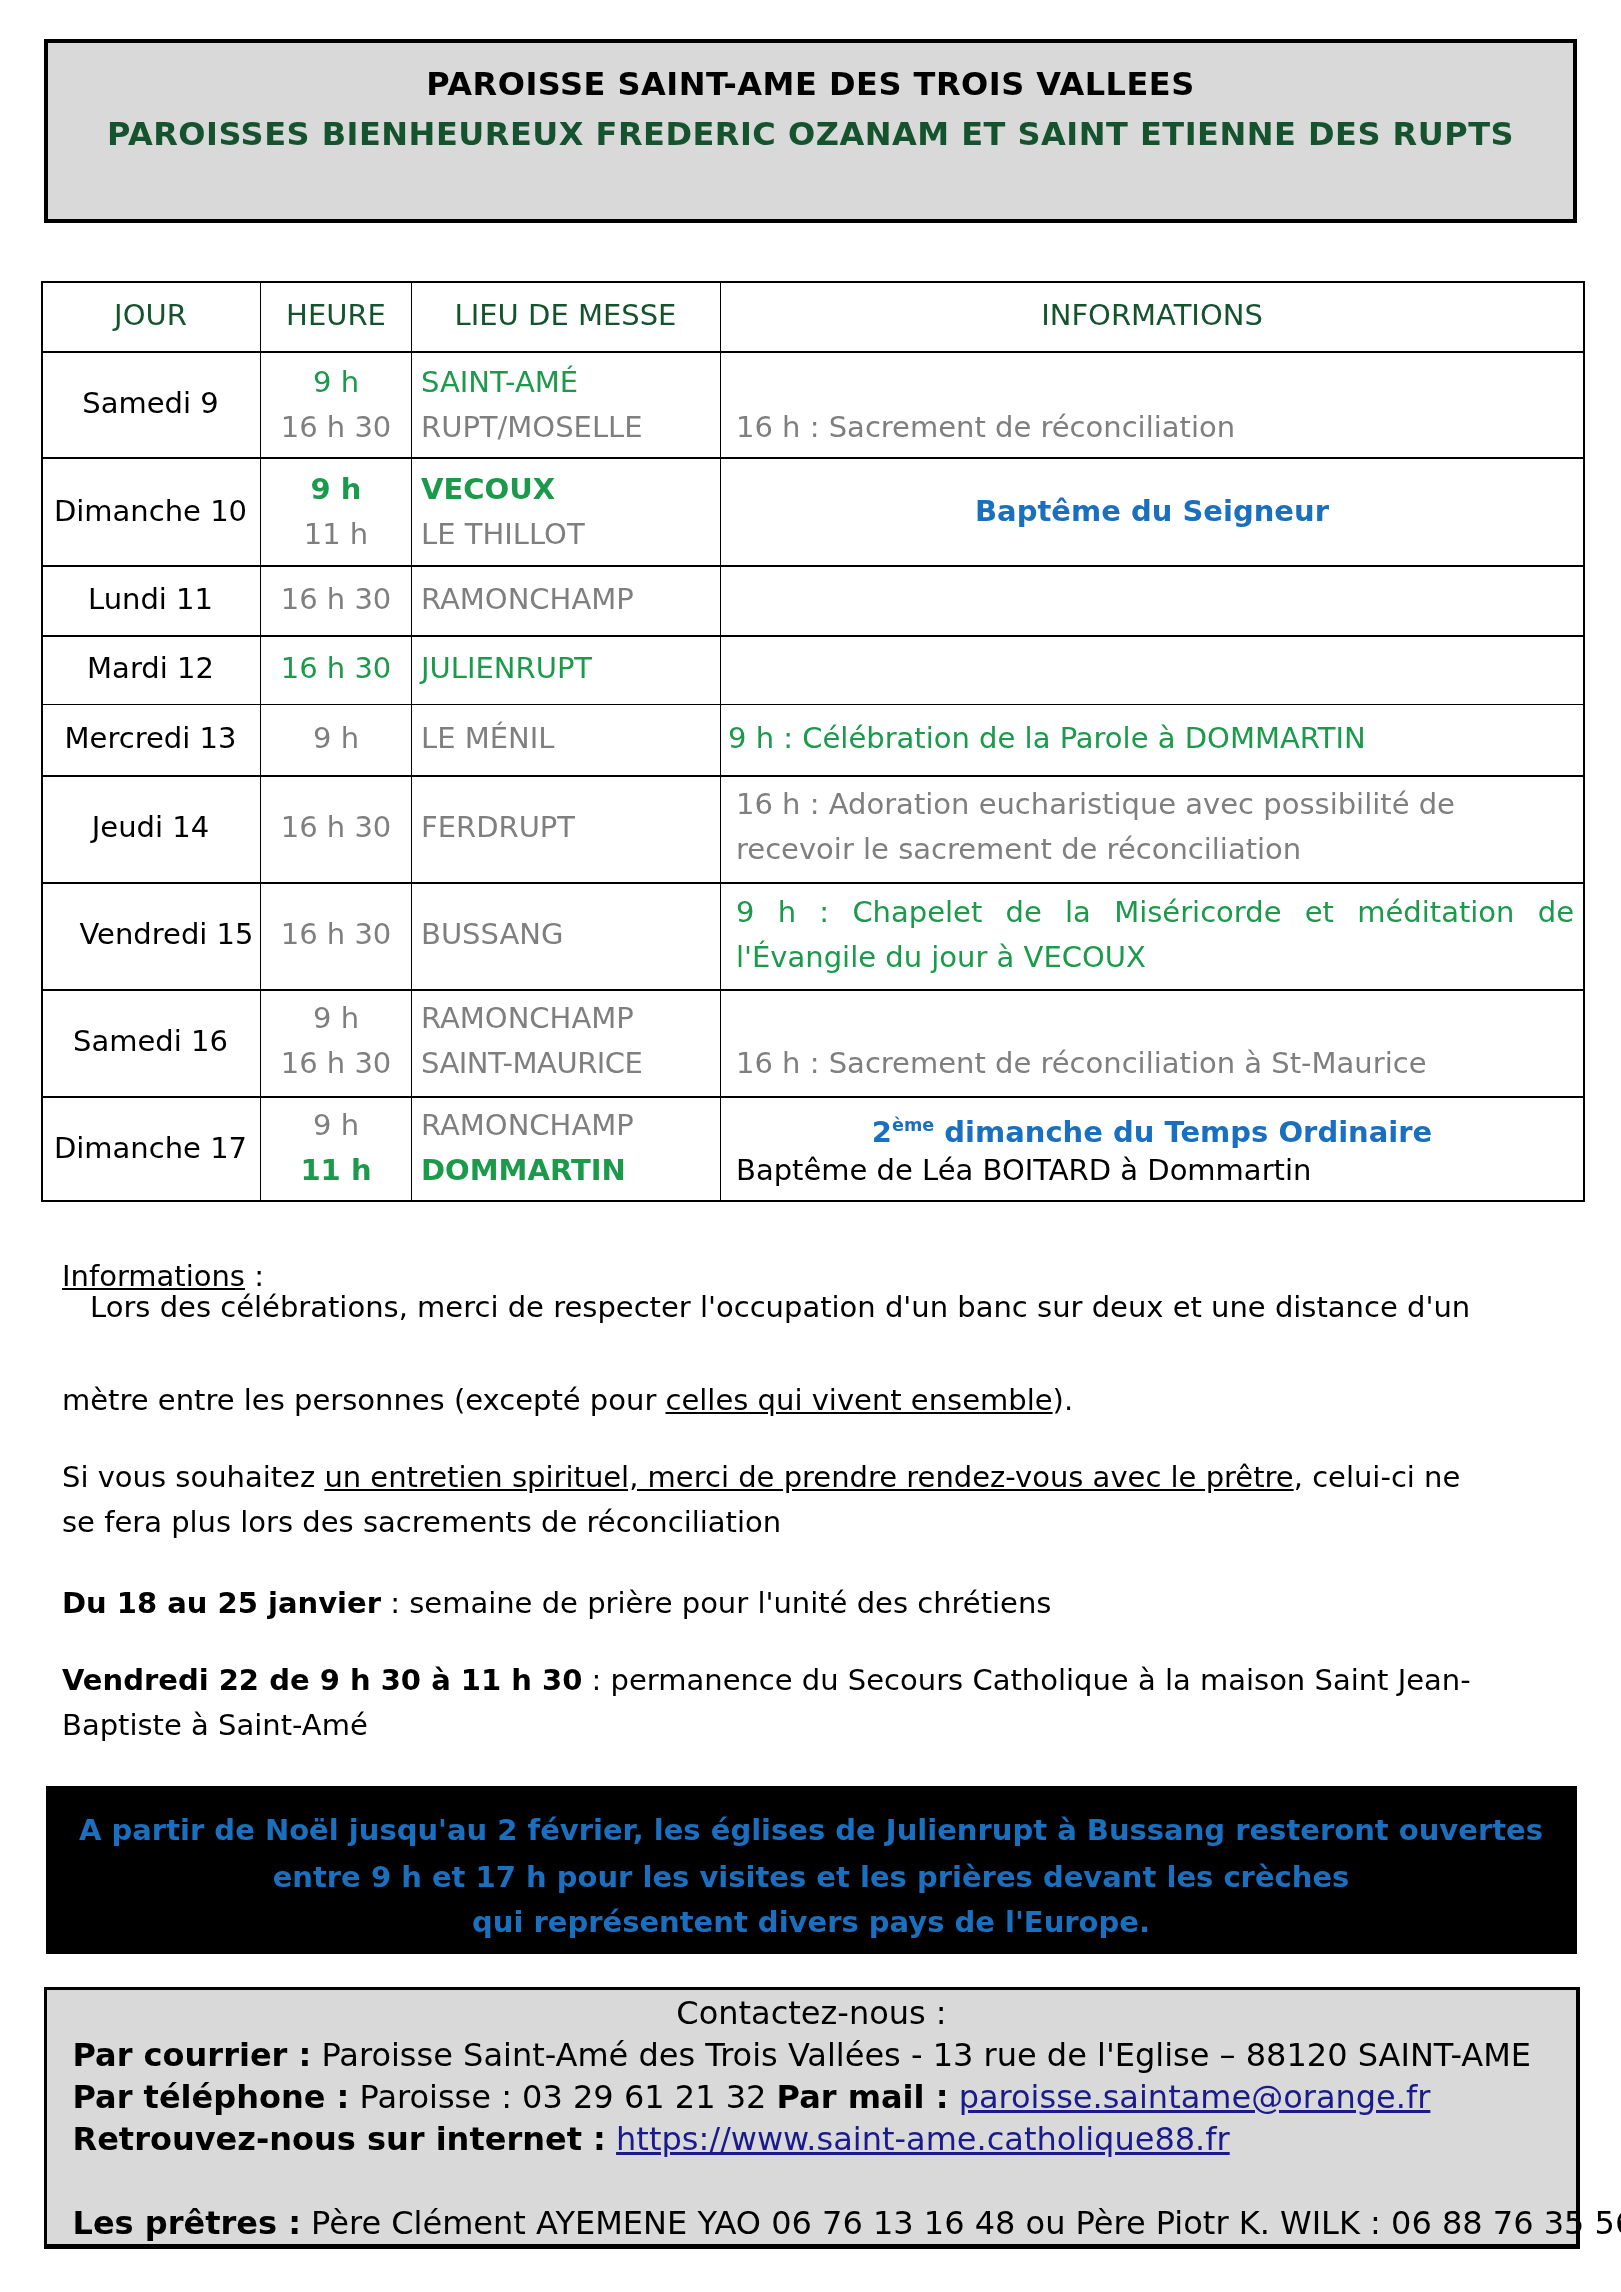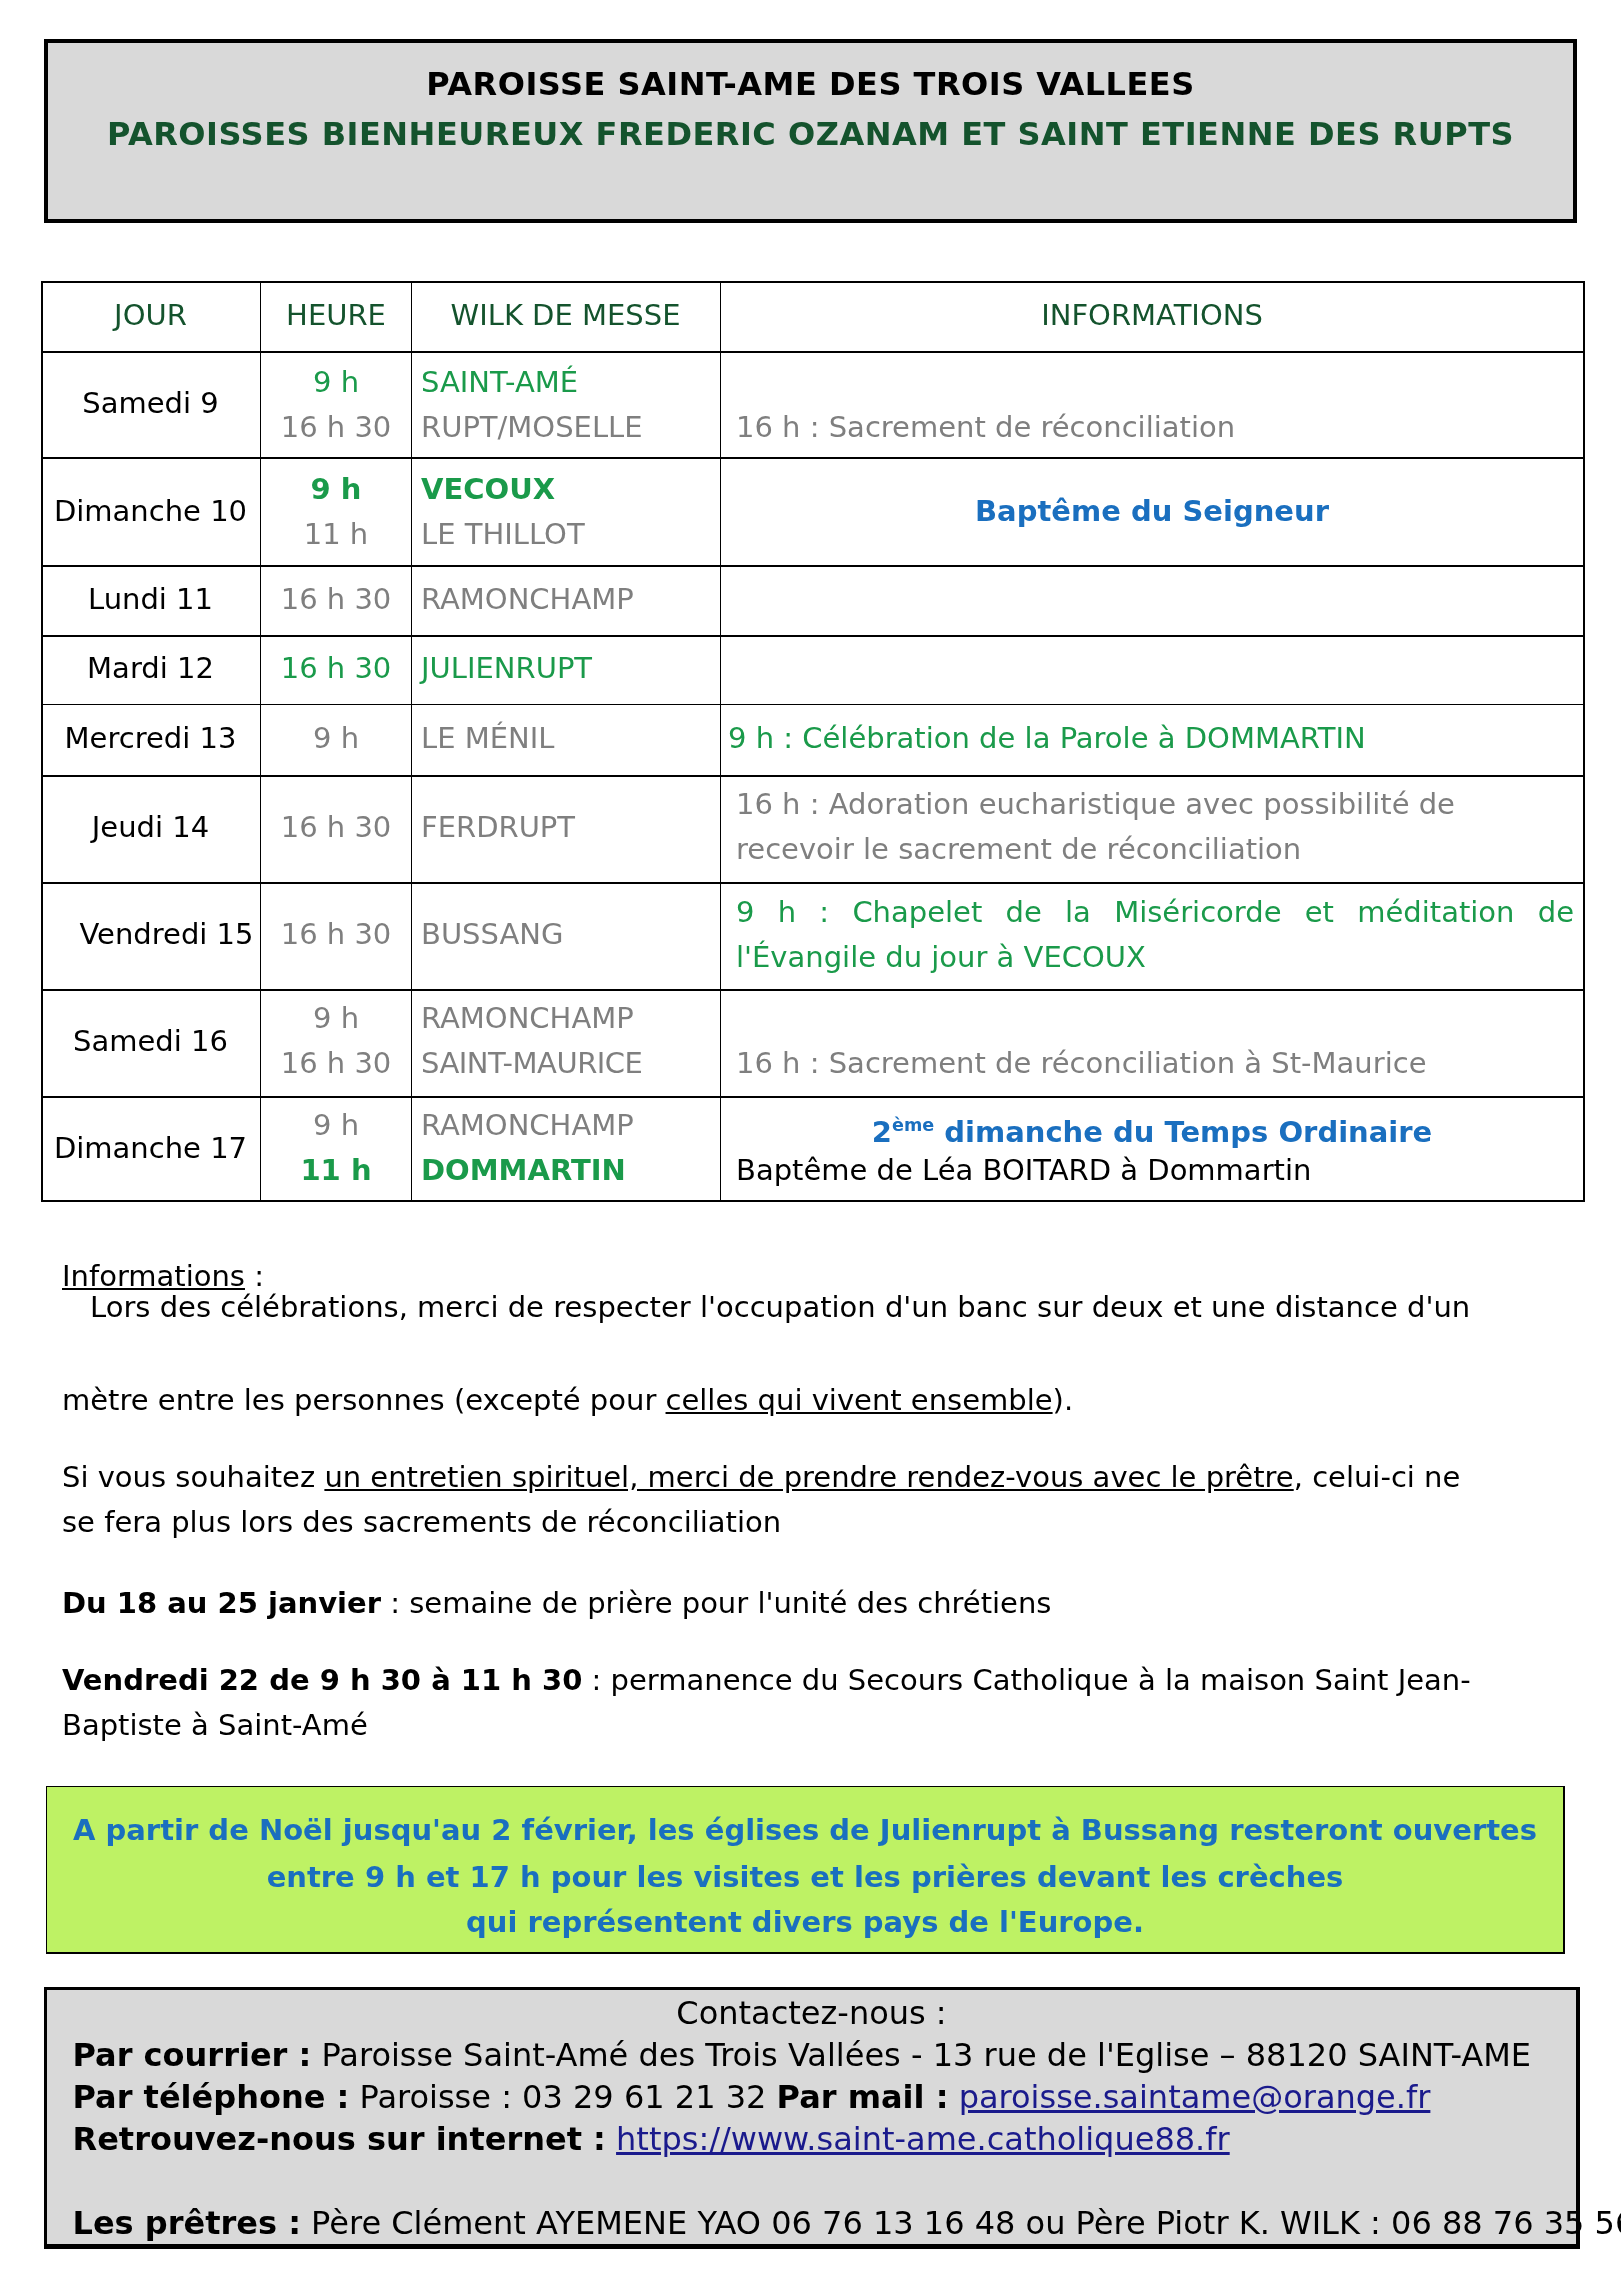--- a/index.html
+++ b/index.html
@@ -28,22 +28,22 @@
   .black { color: #000; }
   .hdrtxt { font-size: 29px; color: #14532d; }
   sup { font-size: 17.6px; }
 
   
   .info { position: absolute; left: 62px; font-size: 29px; line-height: 33px; white-space: nowrap; color: #000; }
   .u { text-decoration: underline; }
   .b { font-weight: bold; }
 
   
-  #yel { left: 46px; top: 1786px; width: 1516px; height: 165px; background: #bef264;
-         border: 1.5px solid #000; border-right-width: 2.9px; border-bottom-width: 2.9px; }
+  #yel { left: 46px; top: 1786px; width: 1516px; height: 165px; background: #000000;
+         border: 1.5px solid #000; border-right-width: 2.9px; border-bottom-width: 2.9px; padding-left: 12px; }
   .yline { position: absolute; left: 0; right: 0; text-align: center; white-space: nowrap;
            color: #1a6fbf; font-weight: bold; font-size: 29px; line-height: 33px; }
 
   
   #ftr { left: 44px; top: 1987px; width: 1529px; height: 254px; background: #d9d9d9;
          border: 3.9px solid #000; border-right-width: 4.9px; border-bottom-width: 5.9px; }
   .fline { position: absolute; left: 25.5px; white-space: nowrap; font-size: 32px; line-height: 31px; color: #000; }
   .fcenter { left: 0; right: 0; text-align: center; }
   .link { color: #1a1a8c; text-decoration: underline; }
 </style>
@@ -68,21 +68,21 @@
   <div class="row-line" style="top:284px;"></div>
   <div class="row-line" style="top:354px;"></div>
   <div class="row-line" style="top:423px; border-top-width:1.5px;"></div>
   <div class="row-line" style="top:494px;"></div>
   <div class="row-line" style="top:601px;"></div>
   <div class="row-line" style="top:708px;"></div>
   <div class="row-line" style="top:815px;"></div>
 
   <div class="txt c hdrtxt" style="left:0;width:219px;top:17.6px;">JOUR</div>
   <div class="txt c hdrtxt" style="left:219px;width:152px;top:17.6px;">HEURE</div>
-  <div class="txt c hdrtxt" style="left:370px;width:309px;top:17.6px;">WILK DE MESSE</div>
+  <div class="txt c hdrtxt" style="left:370px;width:309px;top:17.6px;">LIEU DE MESSE</div>
   <div class="txt c hdrtxt" style="left:679px;width:864px;top:17.6px;">INFORMATIONS</div>
 
   <div>
     <div class="txt c black" style="left:0;width:219px;top:106px;">Samedi 9</div>
     <div class="txt c green" style="left:219px;width:152px;top:85px;">9 h</div>
     <div class="txt c gray" style="left:219px;width:152px;top:130px;">16 h 30</div>
     <div class="txt green" style="left:380px;top:85px;">SAINT-AMÉ</div>
     <div class="txt gray" style="left:380px;top:130px;">RUPT/MOSELLE</div>
     <div class="txt gray" style="left:695px;top:130px;">16 h : Sacrement de réconciliation</div>
   </div>

